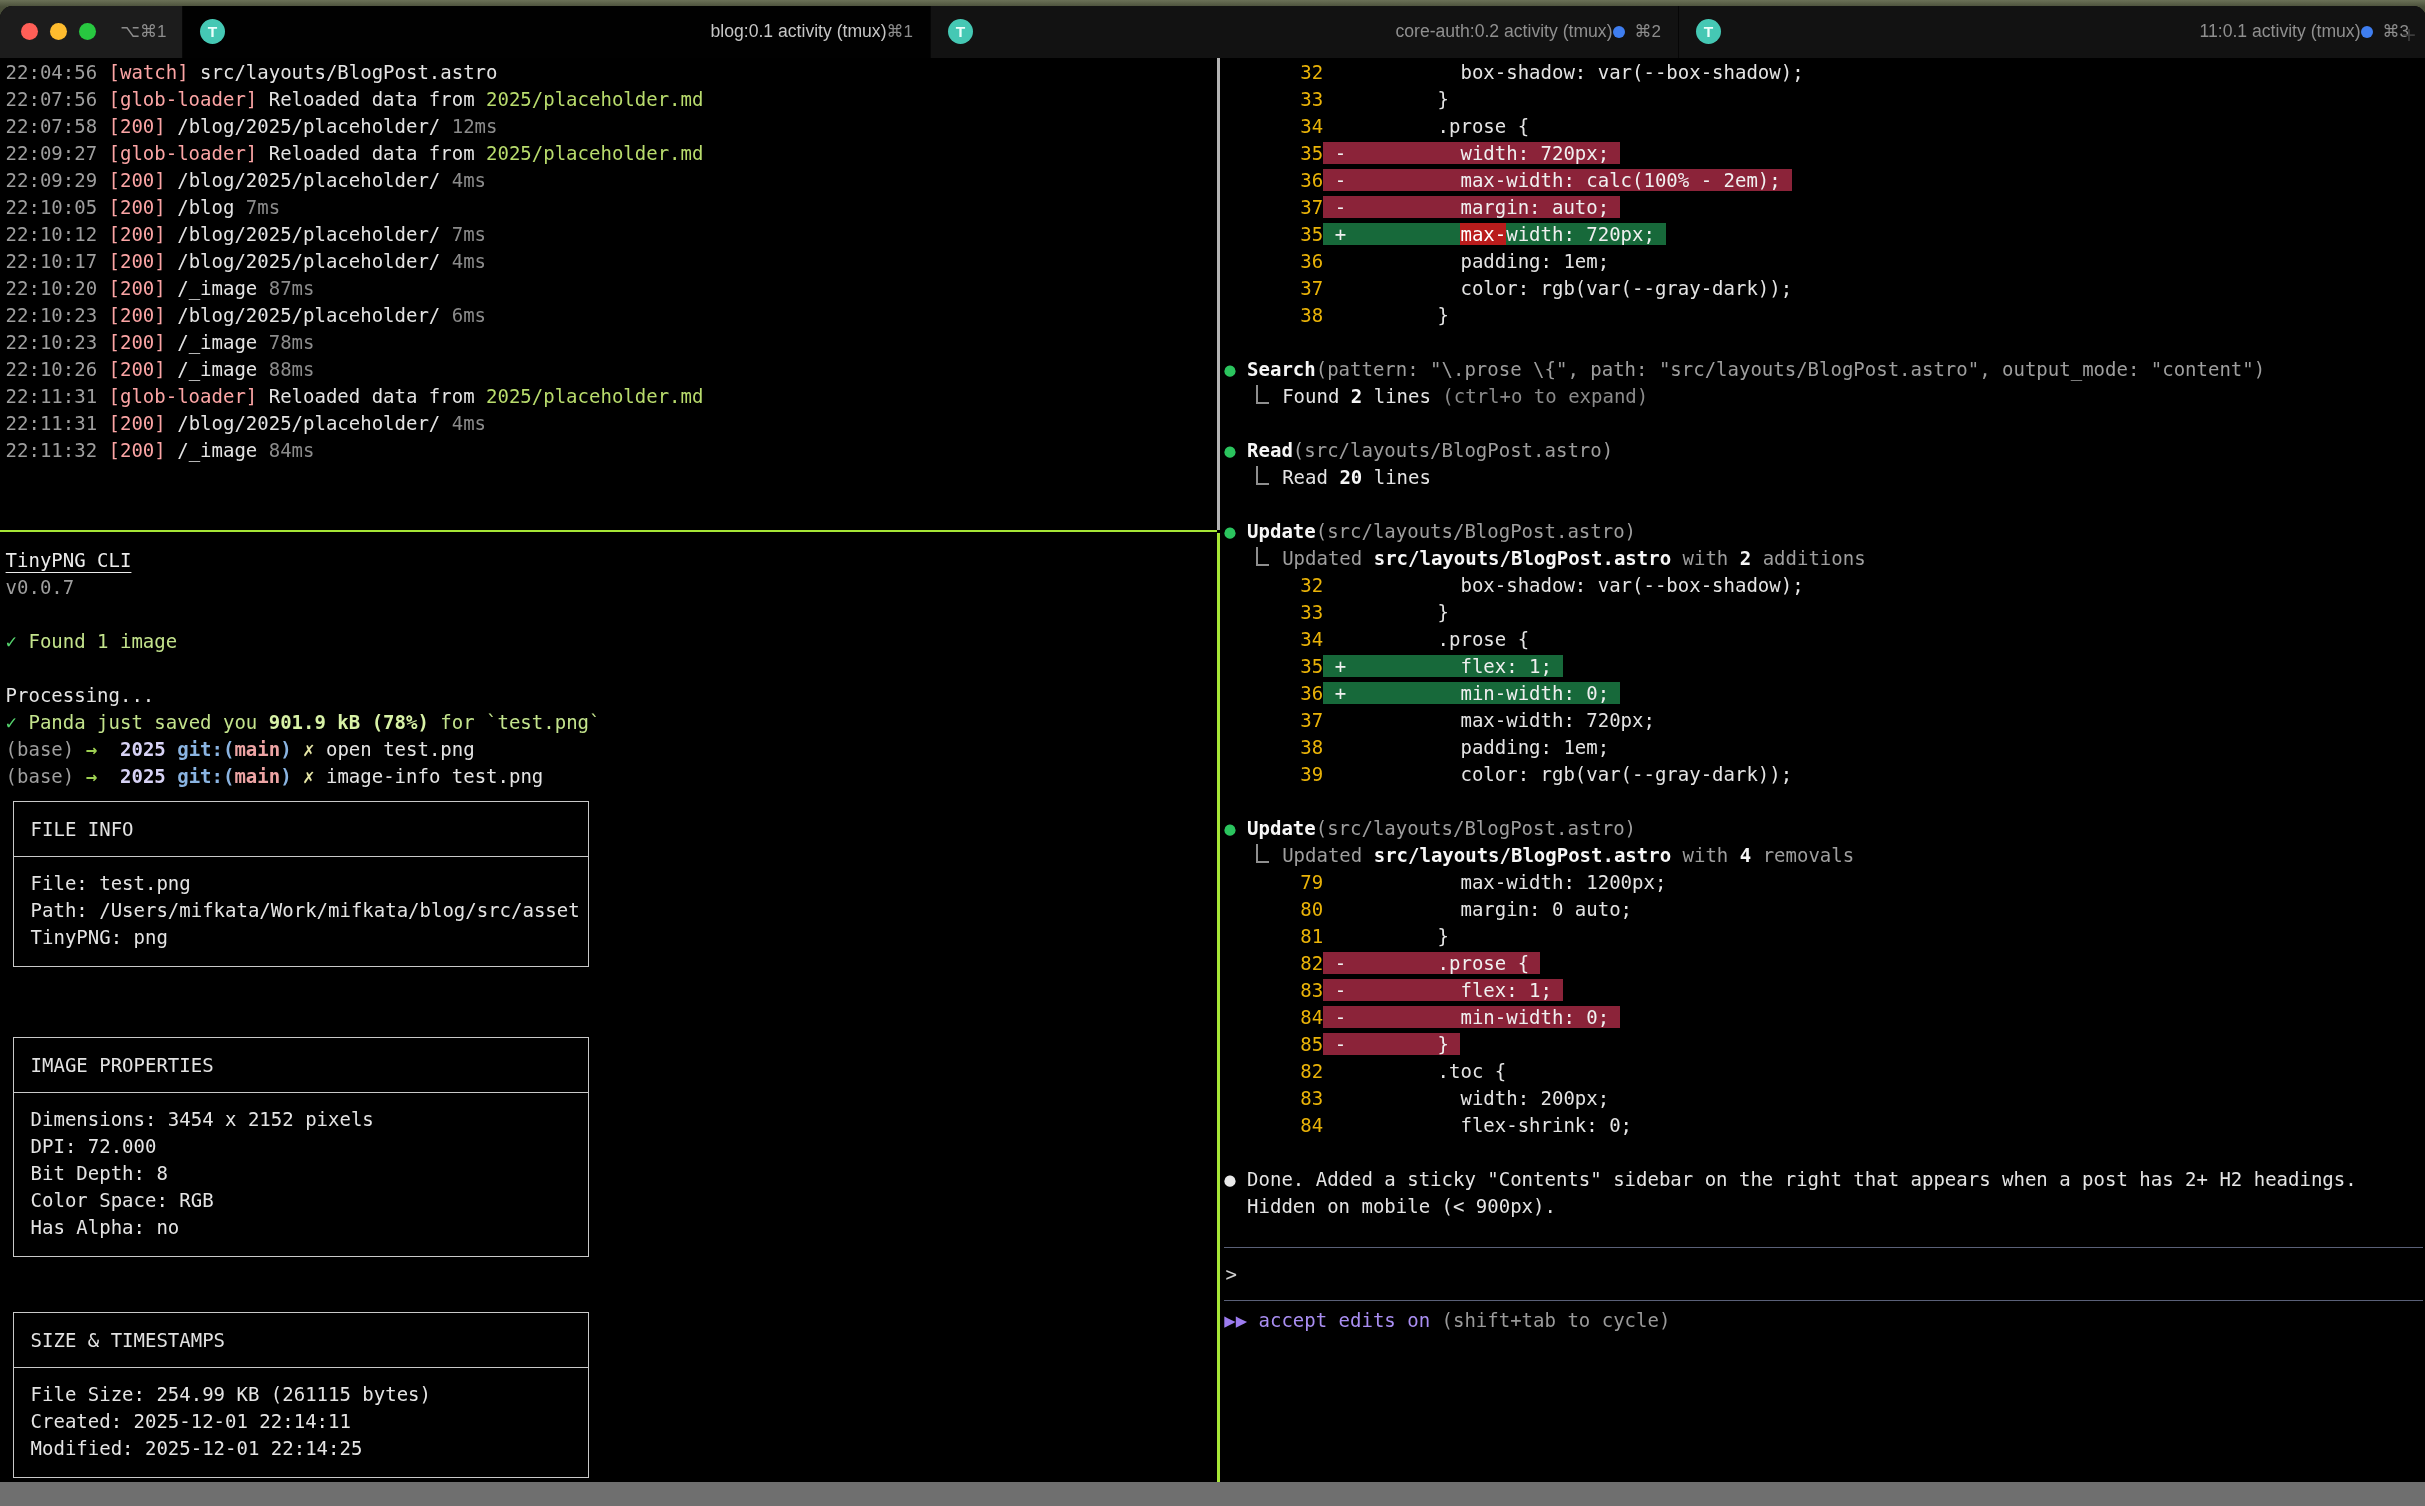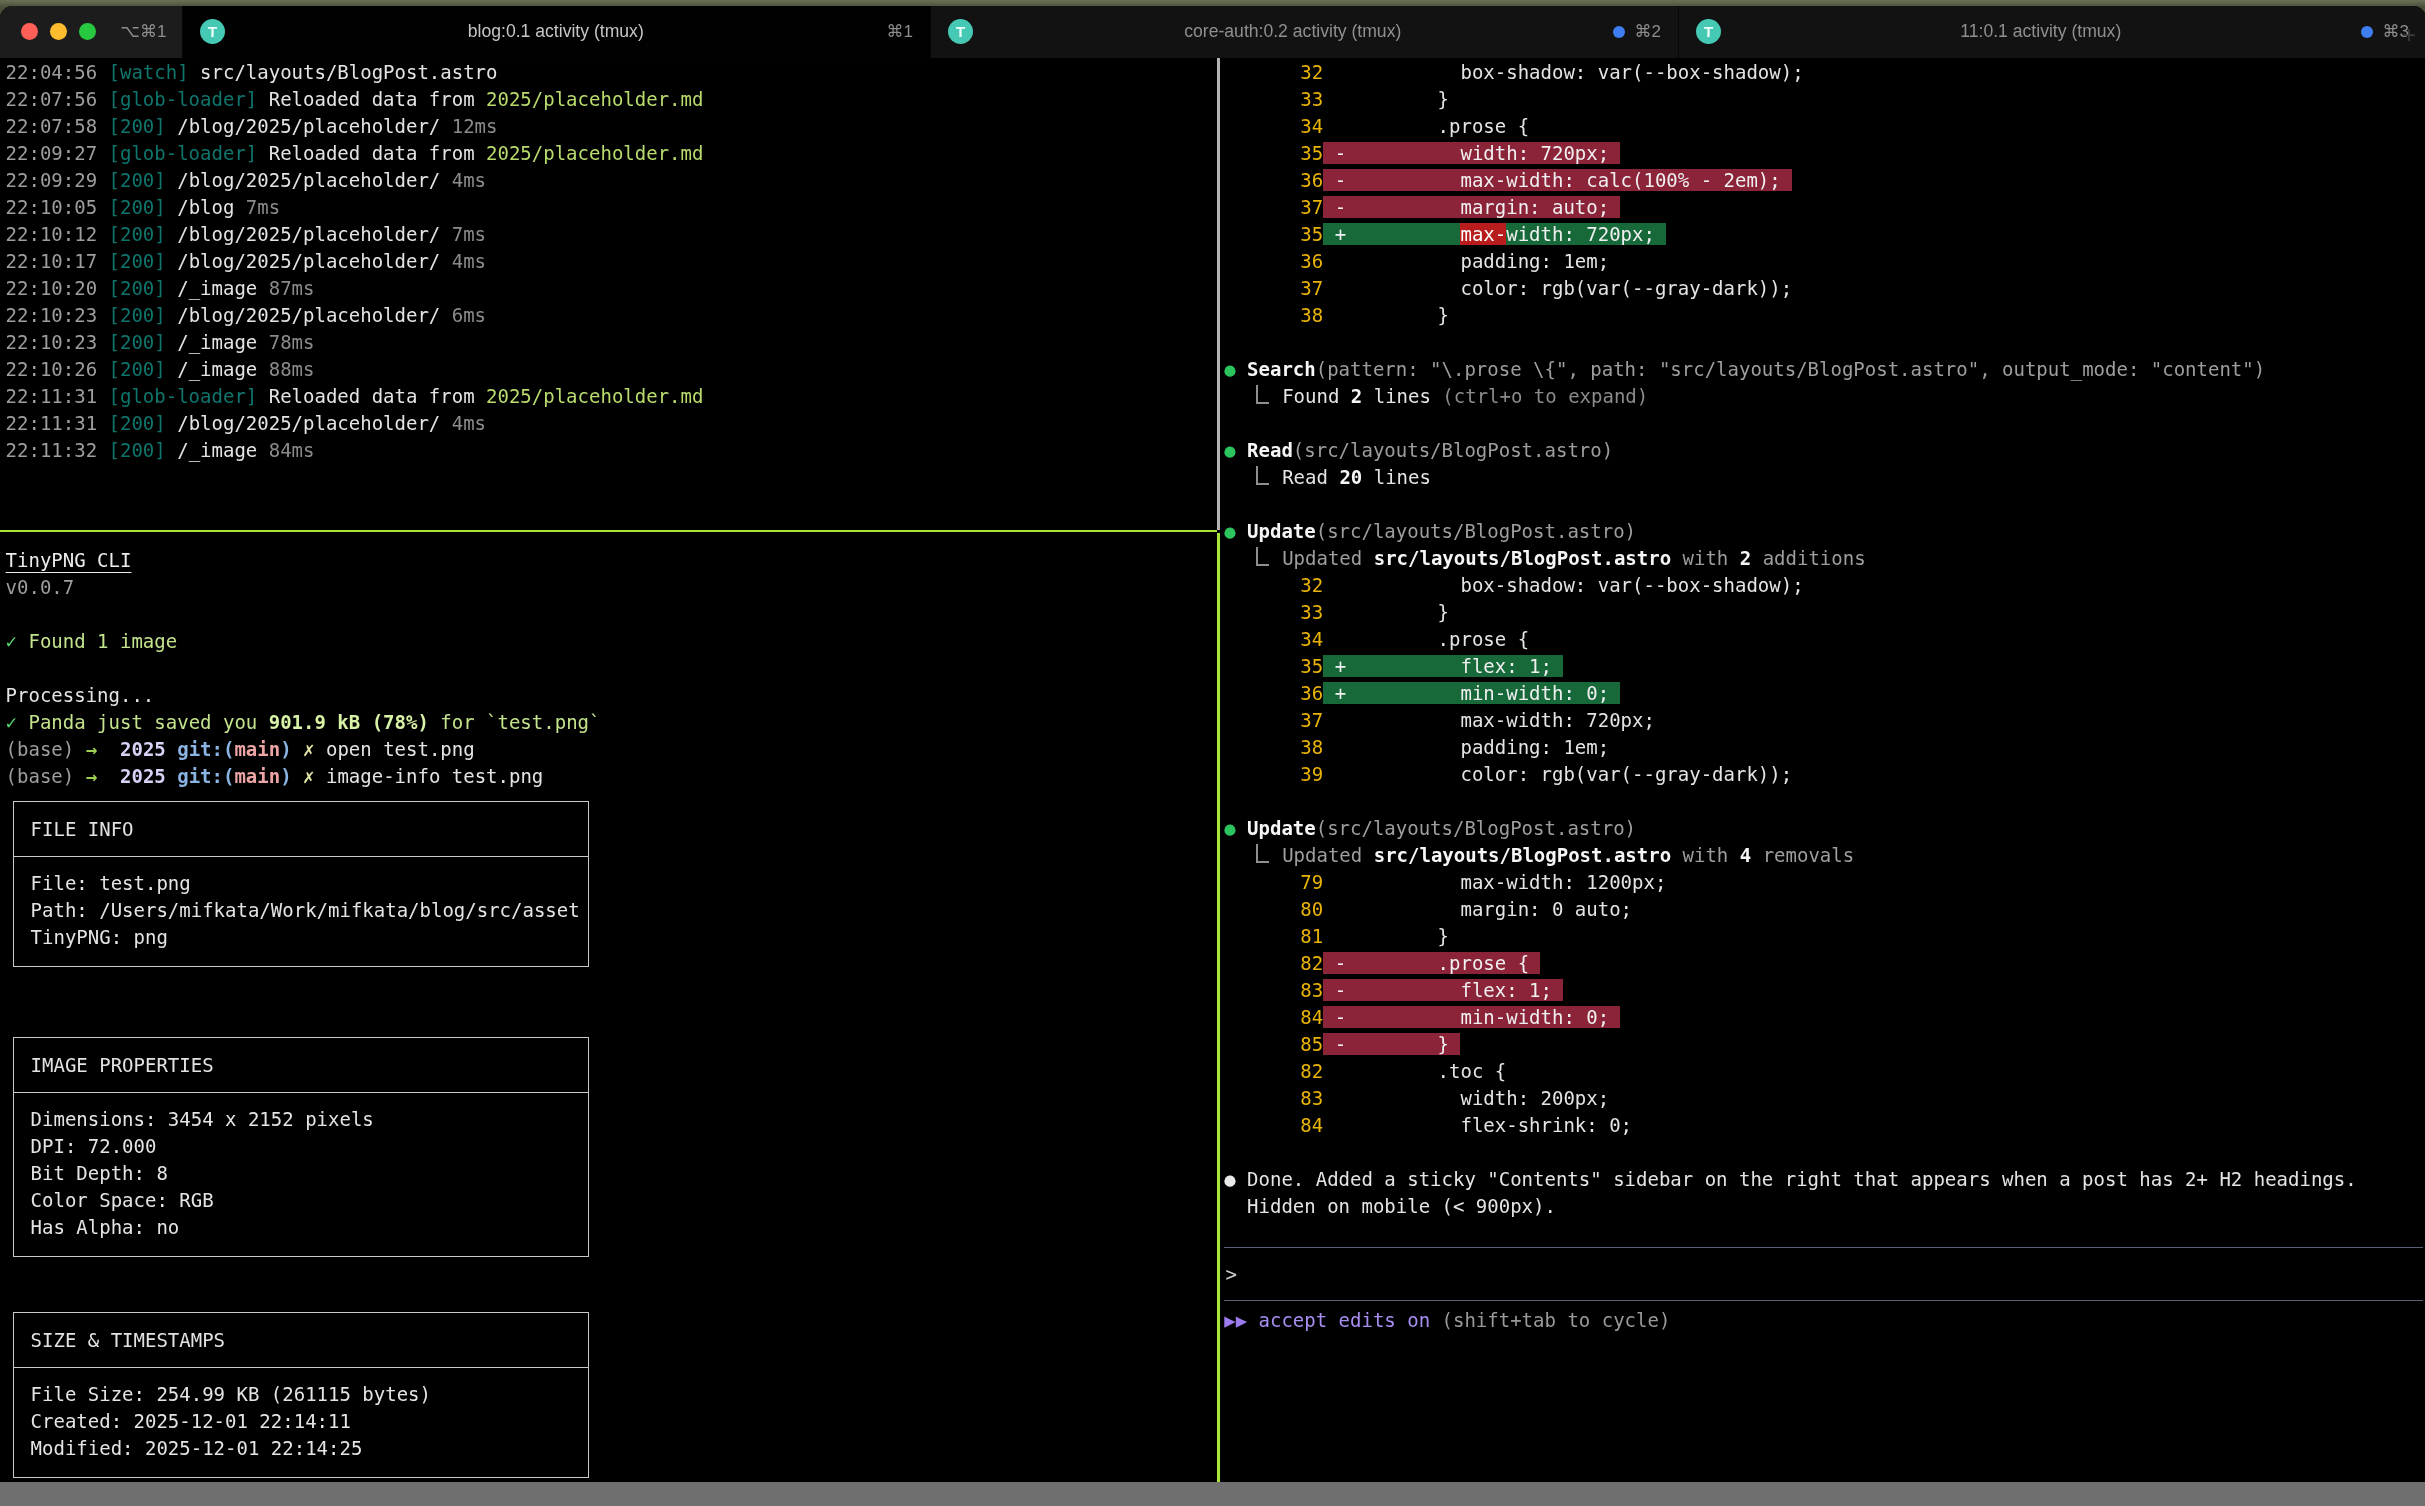--- a/index.html
+++ b/index.html
@@ -17,42 +17,42 @@
     font-family:"Liberation Sans","DejaVu Sans",sans-serif;font-size:17.6px;color:#9a9a9a;}
   .controls{width:182px;display:flex;align-items:center;background:#1c1c1c;}
   .lights{display:flex;gap:12px;margin-left:21px;}
   .light{width:17px;height:17px;border-radius:50%;}
   .light.red{background:#ff5f57;}
   .light.yellow{background:#febc2e;}
   .light.green{background:#28c840;}
   .key-label{margin-left:auto;margin-right:15.5px;color:#8d8d8d;font-size:17px;}
   .tab{flex:1;display:flex;align-items:center;padding:0 17px;background:#121212;border-left:1.4px solid #060606;position:relative;}
   .tab.active{background:#010101;}
-  .tab .title{flex:1;text-align:center;color:#8f8f8f;font-size:17.6px;white-space:nowrap;overflow:hidden;}
+  .tab .title{flex:1;text-align:right;color:#8f8f8f;font-size:17.6px;white-space:nowrap;overflow:hidden;}
   .tab.active .title{color:#c6c6c6;}
   .tmux-icon{width:25px;height:25px;border-radius:50%;background:#45c8b4;color:#eafffb;
     display:flex;align-items:center;justify-content:center;font-weight:bold;font-size:15.5px;flex:0 0 auto;}
   .tab-right{display:flex;align-items:center;gap:10px;flex:0 0 auto;}
   .bluedot{width:12px;height:12px;border-radius:50%;background:#3f7ef0;}
   .shortcut{color:#8d8d8d;font-size:17px;}
   .newtab-plus{position:absolute;right:10px;top:15.5px;color:#3c3c3c;font-size:24px;font-weight:300;}
   
   .terminal{position:absolute;top:52px;left:0;right:0;bottom:25px;background:#000;
     font-size:19px;color:#e4e4e4;}
   .tl{white-space:pre;line-height:27px;height:27px;}
   .pane-left-top{position:absolute;left:0;top:0;width:1217px;height:472px;overflow:hidden;padding:1.4px 0 0 5.6px;box-sizing:border-box;}
   .hsplit{position:absolute;left:0;top:472px;width:1217px;height:2.8px;background:#a6e636;}
   .vsplit-top{position:absolute;left:1217px;top:0;width:2.8px;height:472px;background:#b3b3b3;}
   .vsplit-bottom{position:absolute;left:1217px;top:475px;width:2.8px;bottom:0;background:#a6e636;}
   .pane-left-bottom{position:absolute;left:0;top:482px;width:1217px;bottom:0;overflow:hidden;padding:7px 0 0 5.6px;box-sizing:border-box;}
   .pane-right{position:absolute;left:1220px;top:0;right:0;bottom:0;overflow:hidden;padding:1.4px 0 0 4.2px;box-sizing:border-box;}
   
   .g{color:#9e9e9e}.dg{color:#8b8b8b}.w{color:#e4e4e4}
   .wb{color:#f6f6f6;font-weight:bold}
-  .b{color:#0f766e}.lime{color:#b9dc6d}
+  .b{color:#fca5a5}.lime{color:#b9dc6d}
   .chk{color:#55d36d}.ok{color:#c3e38c}.okb{color:#d8f2a6;font-weight:bold}
   .arrow{color:#9ed052;font-weight:bold}
   .lav{color:#d8d3f6;font-weight:bold}
   .gb{color:#8ab4e2;font-weight:bold}
   .rs{color:#eda4a4;font-weight:bold}
   .yx{color:#e8e8a8}
   .wu{color:#ececec;text-decoration:underline;text-underline-offset:5px;margin-top:16px;}
   .ln{display:inline-block;width:99px;text-align:right;color:#eab308;}
   .del{background:#8b2339;color:#f0f0f0;}
   .add{background:#17693a;color:#f0f0f0;}

